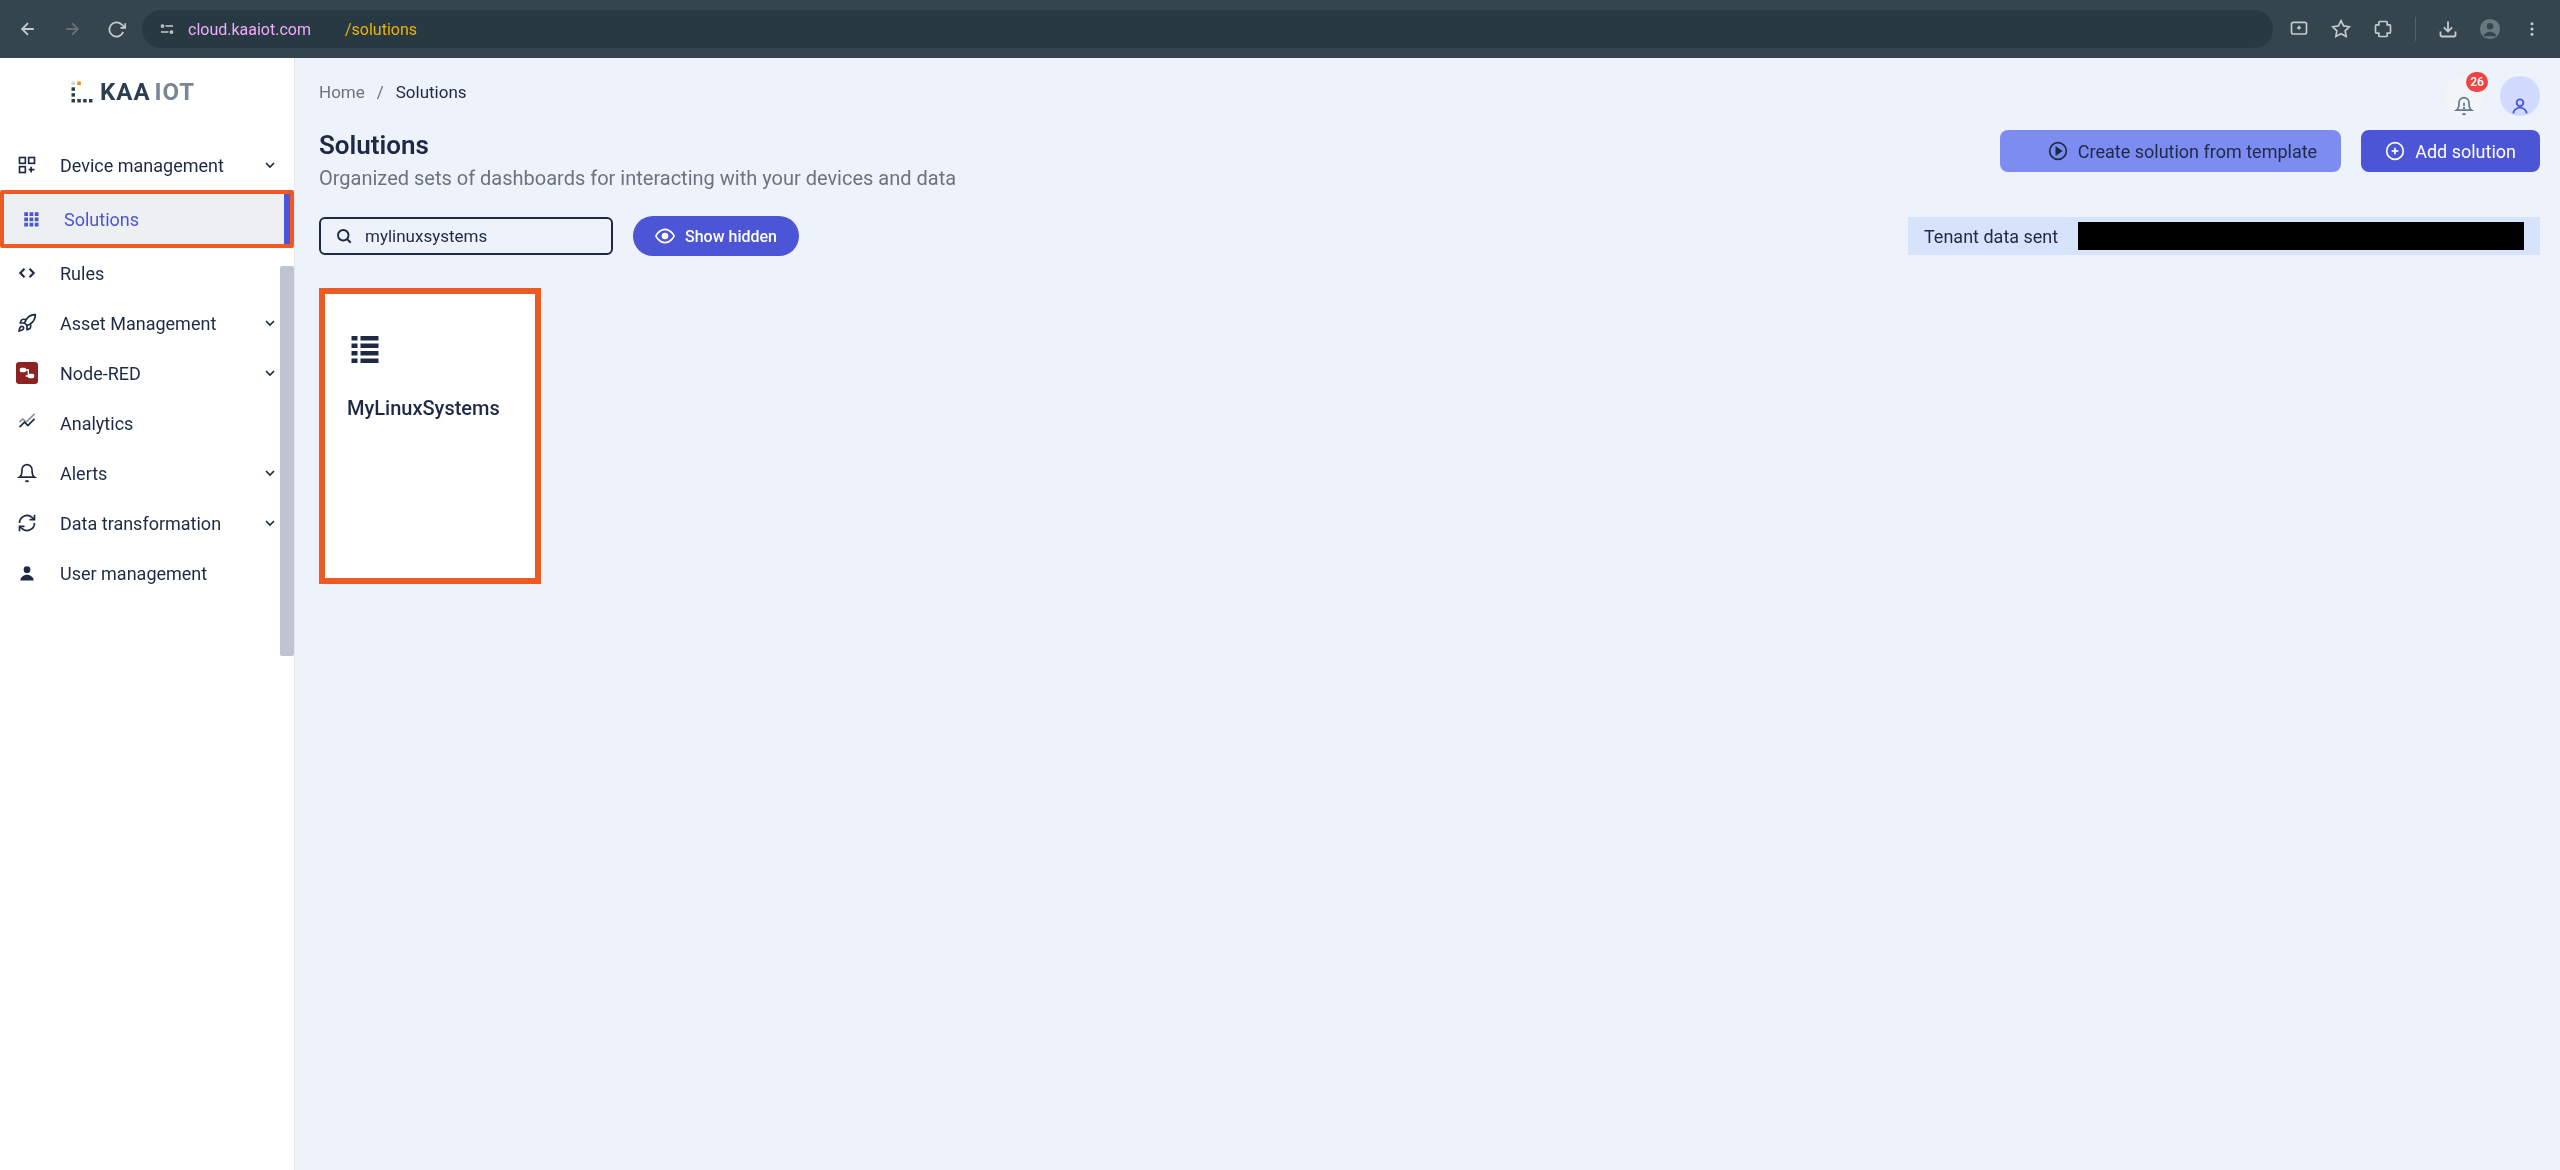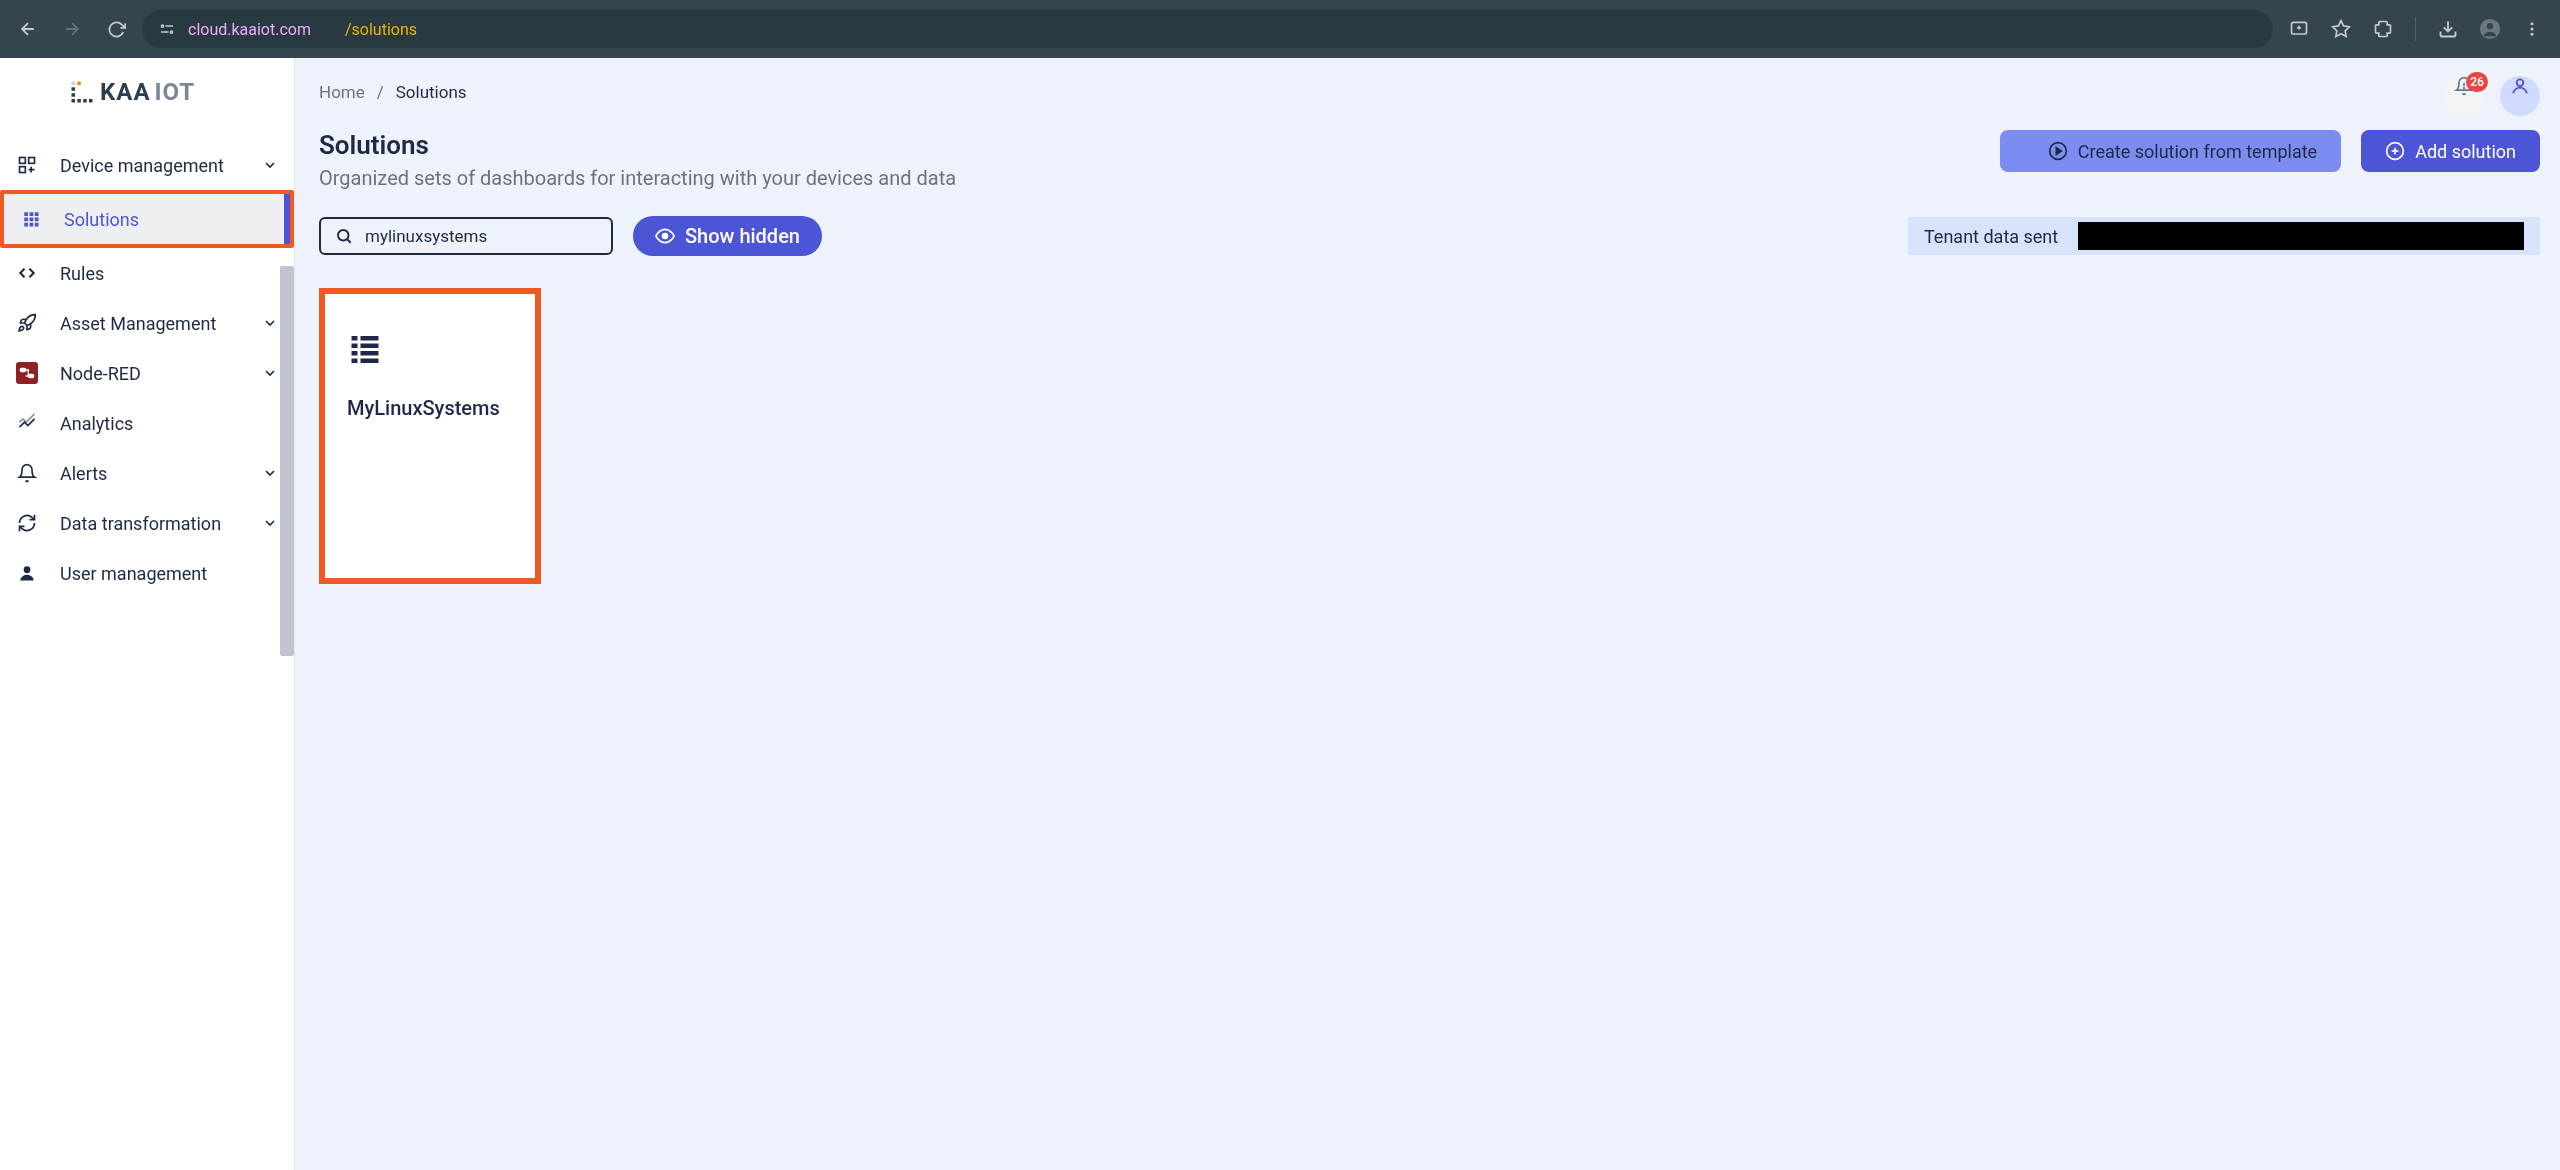--- a/index.html
+++ b/index.html
@@ -46,32 +46,32 @@
     .header-left p { font-size: 20px; color: #6b7280; }
     .header-actions { display: flex; gap: 20px; }
     .btn { height: 42px; border: none; border-radius: 8px; font-size: 18px; font-weight: 400; display: flex; align-items: center; gap: 10px; padding: 0 24px; cursor: pointer; }
     .btn-light { background: #7d8cf0; color: #1e2a45; padding-left: 48px; }
     .btn-primary { background: #4b55d5; color: #fff; }
 
     .toolbar { display: flex; justify-content: space-between; align-items: center; margin-bottom: 32px; gap: 20px; }
     .toolbar-left { display: flex; gap: 20px; align-items: center; }
     .search-box { width: 294px; height: 38px; border: 2px solid #1e2a45; border-radius: 6px; display: flex; align-items: center; padding: 0 14px; gap: 12px; background: transparent; }
     .search-box input { border: none; outline: none; background: transparent; font-size: 17px; color: #1e2a45; flex: 1; }
-    .pill-btn { height: 40px; background: #4b55d5; color: #fff; border: none; border-radius: 20px; display: flex; align-items: center; gap: 10px; padding: 16px 22px; font-size: 20px; font-weight: 500; cursor: pointer; }
+    .pill-btn { height: 40px; background: #4b55d5; color: #fff; border: none; border-radius: 20px; display: flex; align-items: center; gap: 10px; padding: 16px 22px; font-size: 16px; font-weight: 500; cursor: pointer; }
     .tenant-panel { background: #d7e3fb; height: 38px; display: flex; align-items: center; padding: 0 16px; gap: 20px; font-size: 18px; color: #1e2a45; width: 632px; }
     .tenant-panel .bar { flex: 1; height: 28px; background: #000; }
 
     .cards { display: flex; gap: 24px; }
     .card { width: 222px; height: 296px; background: #fff; border: 6px solid #ed5a23; padding: 36px 12px 12px 22px; display: flex; flex-direction: column; cursor: pointer; }
     .card-icon { margin-bottom: 30px; }
     .card-title { font-size: 20px; font-weight: 500; color: #1e2a45; }
 
     
     .top-icons { position: absolute; top: 76px; right: 20px; display: flex; gap: 16px; align-items: center; }
-    .circle-icon { width: 40px; height: 40px; border-radius: 50%; background: #f3f4f6; display: flex; align-items: flex-start; justify-content: center; color: #1e2a45; position: relative; cursor: pointer; }
+    .circle-icon { width: 40px; height: 40px; border-radius: 50%; background: #f3f4f6; display: flex; align-items: flex-end; justify-content: center; color: #1e2a45; position: relative; cursor: pointer; }
     .circle-icon.blue { background: #d0dafc; color: #4b55d5; }
     .badge { position: absolute; top: -4px; right: -4px; background: #ef4444; color: #fff; border-radius: 10px; min-width: 22px; height: 20px; font-size: 12px; display: flex; align-items: center; justify-content: center; padding: 0 4px; font-weight: 600; }
 
     svg { display: block; }
   </style>
 </head>
 <body>
 
 <div class="browser-chrome">
   <div class="chrome-btn">

